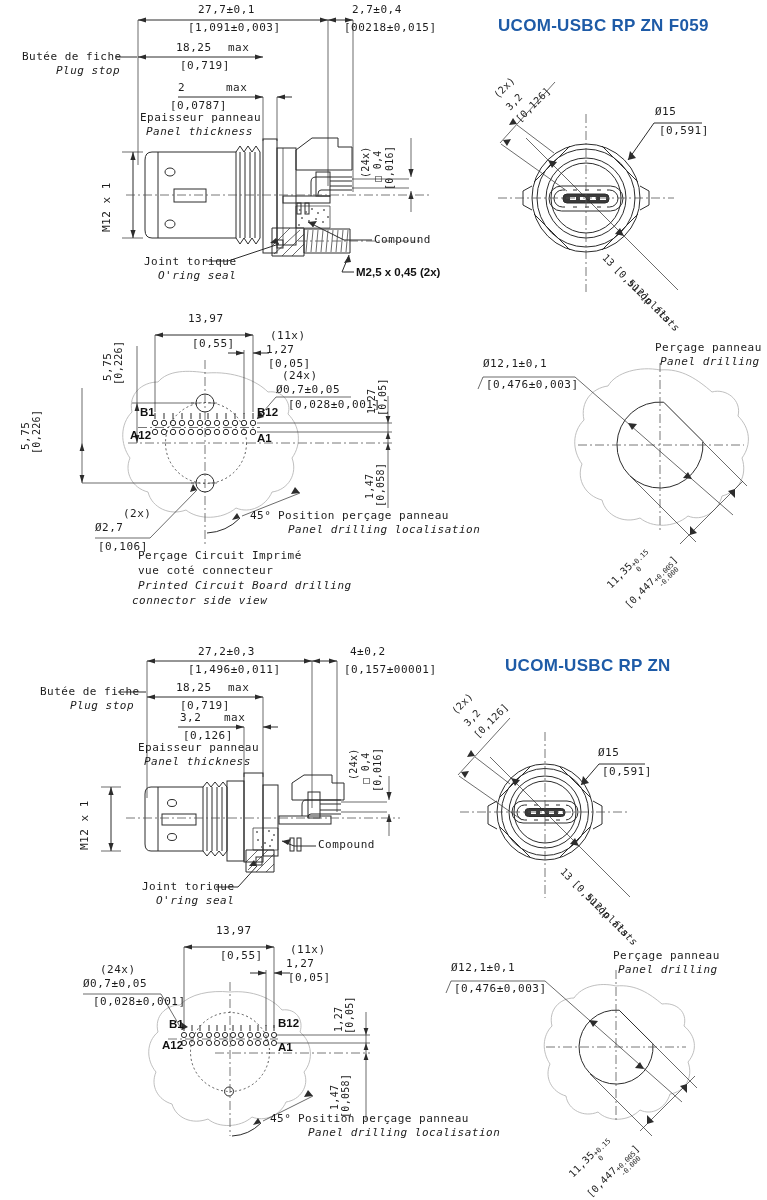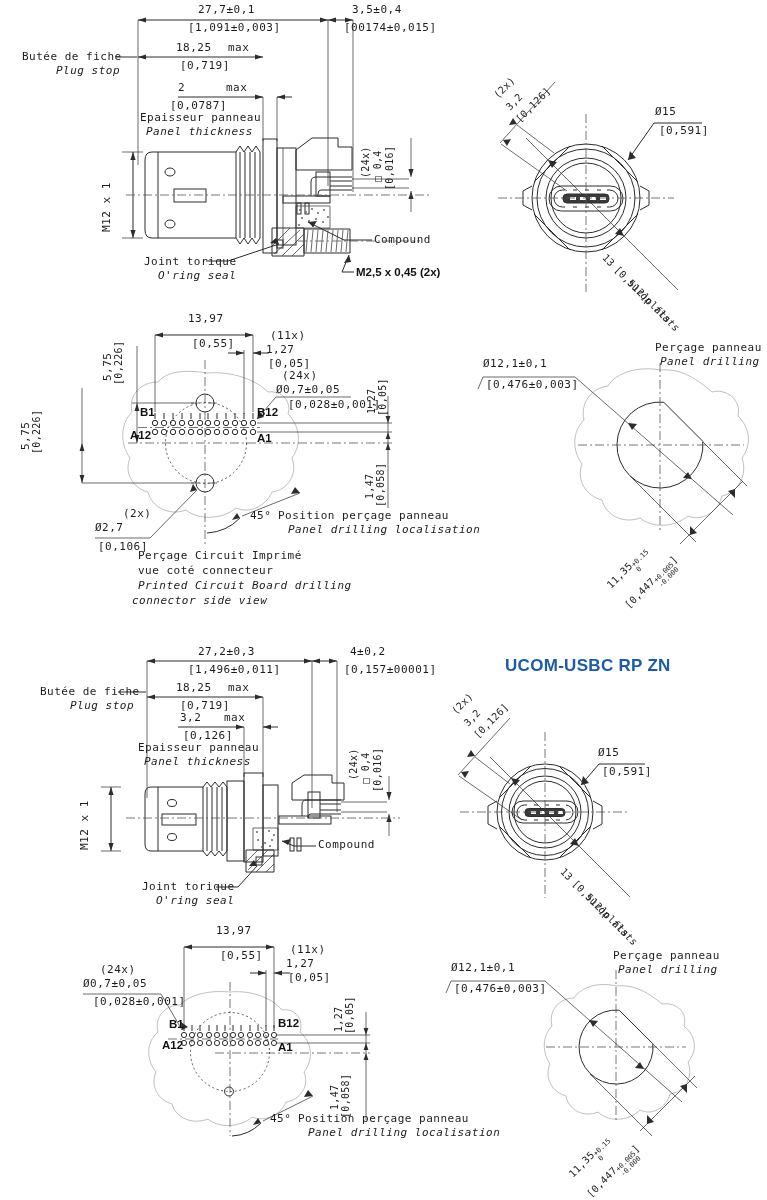--- a/index.html
+++ b/index.html
@@ -26,20 +26,21 @@
   svg .hl{stroke-width:.7;}
   svg .wf{fill:#fff;stroke:none;}
   svg .dk{fill:#3a3a3a;stroke:#2c2c2c;}
   svg .dot{fill:#666;stroke:none;}
 </style>
 </head>
 <body>
 
 <div id="stage">
 
+  <div class="title" style="left:498px;top:16px">UCOM-USBC RP ZN F059</div>
   <div class="title" style="left:505px;top:656px">UCOM-USBC RP ZN</div>
 
   <div class="view" style="left:0;top:0;width:470px;height:300px">
     <svg width="470" height="300">
 
       <line x1="138" y1="20" x2="328" y2="20"></line>
         <path class="f" d="M138 20l8 -2.6v5.2z"></path>
         <path class="f" d="M328 20l-8 -2.6v5.2z"></path>
       <line x1="328" y1="20" x2="353" y2="20"></line>
         <path class="f" d="M328 20l8 -2.6v5.2z"></path>
@@ -137,22 +138,22 @@
 
       <path d="M372 240H344L308 222"></path>
         <path class="f" d="M308 222l9 -1 -4 6z"></path>
       <path d="M354 272H342L349 255"></path>
         <path class="f" d="M349 255l-5 8 7 -1z"></path>
       <path d="M206 261H228L279 244"></path>
         <path class="f" d="M279 244l-9 -1 6 -5z"></path>
     </svg>
     <div class="lbl" style="left:198px;top:4px">27,7±0,1</div>
     <div class="lbl" style="left:188px;top:22px">[1,091±0,003]</div>
-    <div class="lbl" style="left:352px;top:4px">3,5±0,4</div>
-    <div class="lbl" style="left:344px;top:22px">[00174±0,015]</div>
+    <div class="lbl" style="left:352px;top:4px">2,7±0,4</div>
+    <div class="lbl" style="left:344px;top:22px">[00218±0,015]</div>
     <div class="lbl" style="left:176px;top:42px">18,25</div>
     <div class="lbl" style="left:228px;top:42px">max</div>
     <div class="lbl" style="left:180px;top:60px">[0,719]</div>
     <div class="lbl" style="left:178px;top:82px">2</div>
     <div class="lbl" style="left:226px;top:82px">max</div>
     <div class="lbl" style="left:170px;top:100px">[0,0787]</div>
     <div class="lbl" style="left:140px;top:112px">Epaisseur panneau</div>
     <div class="lbl it" style="left:146px;top:126px">Panel thickness</div>
     <div class="lbl" style="left:22px;top:51px">Butée de fiche</div>
     <div class="lbl it" style="left:56px;top:65px">Plug stop</div>

